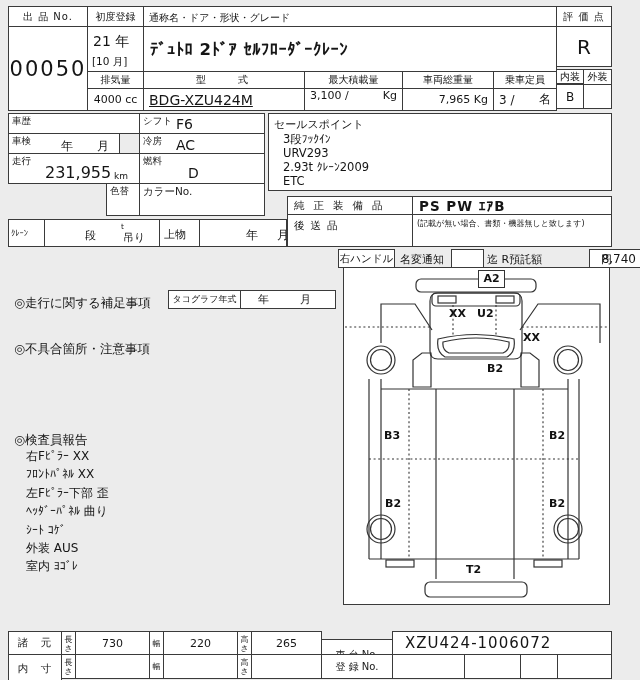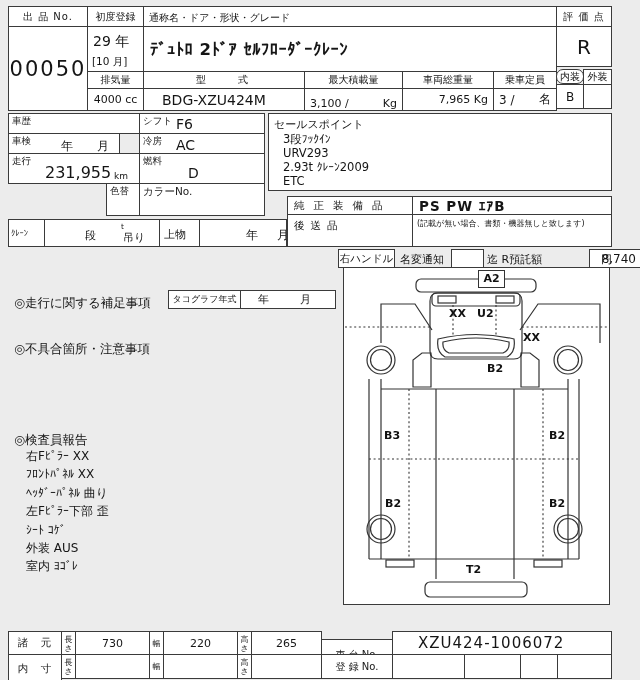--- a/index.html
+++ b/index.html
@@ -27,51 +27,51 @@
 </head>
 <body>
 
 <div class="sheet">
 
   <div class="cell hdr" style="left:8px;top:6px;width:80px;height:21px;">出 品 No.</div>
   <div class="cell ctr" style="left:8px;top:26px;width:80px;height:85px;font-size:21px;letter-spacing:2px;">00050</div>
 
   <div class="cell hdr" style="left:87px;top:6px;width:57px;height:21px;letter-spacing:0;">初度登録</div>
   <div class="cell" style="left:87px;top:26px;width:57px;height:46px;">
-    <span class="txt" style="left:5px;top:6px;font-size:14px;">29 年</span>
+    <span class="txt" style="left:5px;top:6px;font-size:14px;">21 年</span>
     <span class="txt" style="left:4px;top:28px;font-size:10.5px;">[10 月]</span>
   </div>
 
   <div class="cell" style="left:143px;top:6px;width:414px;height:21px;font-size:10px;padding:4px 0 0 5px;">通称名・ドア・形状・グレード</div>
   <div class="cell" style="left:143px;top:26px;width:414px;height:46px;font-size:16.5px;font-weight:600;display:flex;align-items:center;padding-left:6px;letter-spacing:0.5px;">ﾃﾞｭﾄﾛ 2ﾄﾞｱ ｾﾙﾌﾛｰﾀﾞｰｸﾚｰﾝ</div>
 
   <div class="cell hdr" style="left:87px;top:71px;width:57px;height:18px;letter-spacing:0;">排気量</div>
   <div class="cell ctr" style="left:87px;top:88px;width:57px;height:23px;font-size:11px;">4000 cc</div>
 
   <div class="cell hdr" style="left:143px;top:71px;width:162px;height:18px;letter-spacing:4px;">型　　式</div>
-  <div class="cell" style="left:143px;top:88px;width:189px;height:23px;font-size:14px;display:flex;align-items:center;padding-left:18px;">BDG-XZU424M</div>
+  <div class="cell" style="left:143px;top:88px;width:189px;height:23px;font-size:14px;display:flex;align-items:center;padding-left:5px;text-decoration:underline;">BDG-XZU424M</div>
 
   <div class="cell hdr" style="left:304px;top:71px;width:99px;height:18px;letter-spacing:0;">最大積載量</div>
-  <div class="cell" style="left:304px;top:88px;width:99px;height:23px;font-size:11px;display:flex;align-items:flex-end;justify-content:space-between;padding:0 5px;">
+  <div class="cell" style="left:304px;top:88px;width:99px;height:23px;font-size:11px;display:flex;align-items:flex-start;justify-content:space-between;padding:0 5px;">
     <span>3,100 /</span>
     <span>Kg</span>
   </div>
 
   <div class="cell hdr" style="left:402px;top:71px;width:92px;height:18px;letter-spacing:0;">車両総重量</div>
   <div class="cell" style="left:402px;top:88px;width:92px;height:23px;font-size:11px;display:flex;align-items:center;justify-content:flex-end;padding-right:5px;">7,965 Kg</div>
 
   <div class="cell hdr" style="left:493px;top:71px;width:64px;height:18px;letter-spacing:0;">乗車定員</div>
   <div class="cell" style="left:493px;top:88px;width:64px;height:23px;font-size:12px;display:flex;align-items:center;justify-content:space-between;padding:0 5px;">
     <span>3 /</span>
     <span>名</span>
   </div>
 
   <div class="cell hdr" style="left:556px;top:6px;width:56px;height:21px;">評 価 点</div>
   <div class="cell ctr" style="left:556px;top:26px;width:56px;height:41px;font-size:20px;">R</div>
-  <div class="cell hdr" style="left:556px;top:69px;width:28px;height:15px;letter-spacing:0;border-radius:7px;">内装</div>
+  <div class="cell hdr" style="left:556px;top:69px;width:28px;height:15px;letter-spacing:0;">内装</div>
   <div class="cell hdr" style="left:583px;top:69px;width:29px;height:16px;letter-spacing:0;">外装</div>
   <div class="cell ctr" style="left:556px;top:84px;width:28px;height:25px;font-size:12px;">B</div>
   <div class="cell ctr" style="left:583px;top:84px;width:29px;height:25px;font-size:12px;"></div>
 
   <div class="cell" style="left:8px;top:113px;width:132px;height:21px;">
     <span class="tag">車歴</span>
   </div>
   <div class="cell" style="left:139px;top:113px;width:126px;height:21px;">
     <span class="tag">シフト</span>
     <span class="txt" style="left:36px;top:2px;font-size:14px;">F6</span>
@@ -144,22 +144,22 @@
   <span class="txt" style="left:14px;top:295px;font-size:12.5px;">◎走行に関する補足事項</span>
   <div class="cell ctr" style="left:168px;top:290px;width:73px;height:19px;font-size:9px;">タコグラフ年式</div>
   <div class="cell" style="left:240px;top:290px;width:96px;height:19px;font-size:11px;display:flex;align-items:center;justify-content:flex-end;padding-right:14px;letter-spacing:10px;">年　月</div>
 
   <span class="txt" style="left:14px;top:341px;font-size:12.5px;">◎不具合箇所・注意事項</span>
 
   <span class="txt" style="left:14px;top:432px;font-size:12.5px;">◎検査員報告</span>
   <div class="nob" style="position:absolute;left:26px;top:447px;width:300px;font-size:12px;line-height:18.4px;">
     <div>右Fﾋﾟﾗｰ XX</div>
     <div>ﾌﾛﾝﾄﾊﾟﾈﾙ XX</div>
+    <div>左Fﾋﾟﾗｰ下部 歪</div>
     <div>ﾍｯﾀﾞｰﾊﾟﾈﾙ 曲り</div>
-    <div>左Fﾋﾟﾗｰ下部 歪</div>
     <div>ｼｰﾄ ｺｹﾞ</div>
     <div>外装 AUS</div>
     <div>室内 ﾖｺﾞﾚ</div>
   </div>
 
   <div class="cell" style="left:343px;top:267px;width:267px;height:338px;">
     <svg width="267" height="338" viewBox="343 267 267 338">
 
       <rect class="ln" x="415" y="278" width="120" height="13" rx="5"></rect>
 
@@ -223,21 +223,21 @@
   </div>
 
   <div class="cell hdr" style="left:8px;top:631px;width:54px;height:24px;font-size:10.5px;">諸　元</div>
   <div class="cell vlab" style="left:61px;top:631px;width:15px;height:24px;">長さ</div>
   <div class="cell ctr" style="left:75px;top:631px;width:75px;height:24px;font-size:11px;">730</div>
   <div class="cell ctr" style="left:149px;top:631px;width:15px;height:24px;font-size:8px;">幅</div>
   <div class="cell ctr" style="left:163px;top:631px;width:75px;height:24px;font-size:11px;">220</div>
   <div class="cell vlab" style="left:237px;top:631px;width:15px;height:24px;">高さ</div>
   <div class="cell ctr" style="left:251px;top:631px;width:71px;height:24px;font-size:11px;">265</div>
   <div class="cell hdr" style="left:321px;top:631px;width:72px;height:32px;font-size:10px;letter-spacing:0;margin-top:8px;">車 台 No.</div>
-  <div class="cell" style="left:392px;top:631px;width:220px;height:24px;font-size:15px;display:flex;align-items:center;padding-left:25px;letter-spacing:1px;">XZU424-1006072</div>
+  <div class="cell" style="left:392px;top:631px;width:220px;height:24px;font-size:15px;display:flex;align-items:center;padding-left:12px;letter-spacing:1px;">XZU424-1006072</div>
 
   <div class="cell hdr" style="left:8px;top:654px;width:54px;height:30px;font-size:10.5px;">内　寸</div>
   <div class="cell vlab" style="left:61px;top:654px;width:15px;height:25px;">長さ</div>
   <div class="cell" style="left:75px;top:654px;width:75px;height:25px;"></div>
   <div class="cell ctr" style="left:149px;top:654px;width:15px;height:25px;font-size:8px;">幅</div>
   <div class="cell" style="left:163px;top:654px;width:75px;height:25px;"></div>
   <div class="cell vlab" style="left:237px;top:654px;width:15px;height:25px;">高さ</div>
   <div class="cell" style="left:251px;top:654px;width:71px;height:25px;"></div>
   <div class="cell hdr" style="left:321px;top:654px;width:72px;height:25px;font-size:10px;letter-spacing:0;">登 録 No.</div>
   <div class="cell" style="left:392px;top:654px;width:73px;height:25px;"></div>

